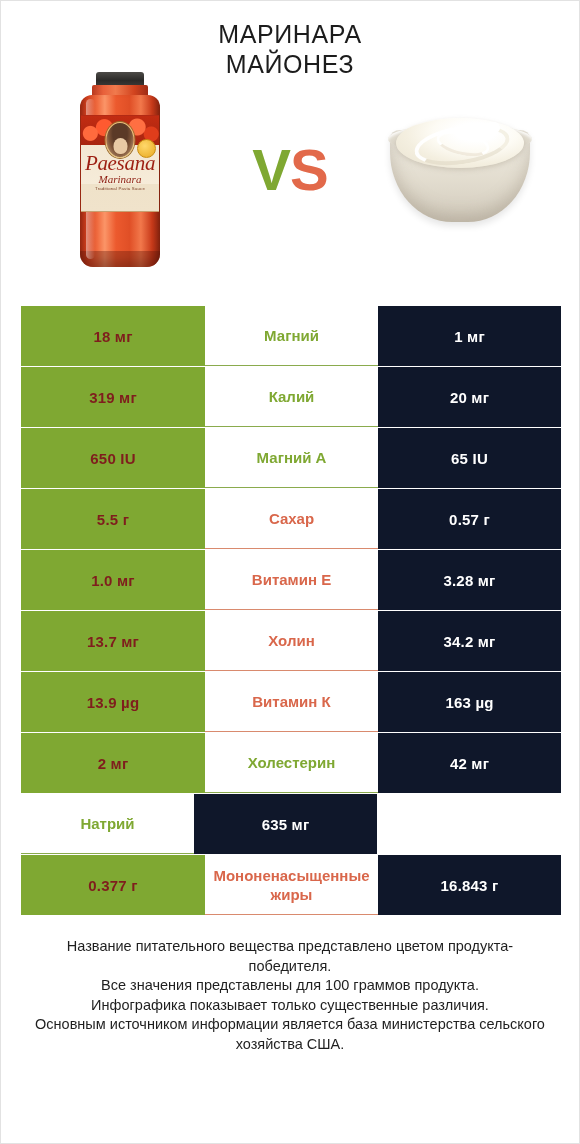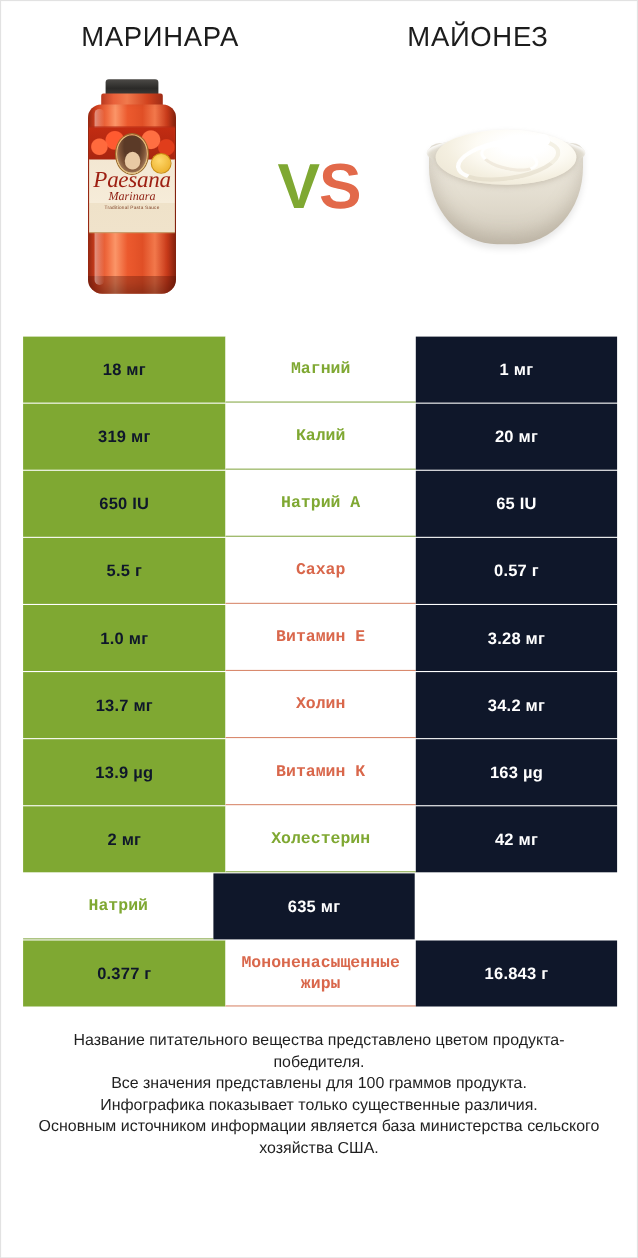--- a/index.html
+++ b/index.html
@@ -25,20 +25,21 @@
     box-sizing: border-box;
     overflow: hidden;
   }
 
   
   .titles {
     display: flex;
     padding-top: 18px;
     height: 46px;
     box-sizing: border-box;
+    flex-direction: column;
   }
   .title-cell {
     flex: 1 1 50%;
     text-align: center;
     font-size: 25px;
     letter-spacing: 0.6px;
     color: #1c1c1c;
     font-weight: 400;
     line-height: 30px;
     white-space: nowrap;
@@ -309,35 +310,34 @@
   .cell {
     display: flex;
     align-items: center;
     justify-content: center;
     text-align: center;
     box-sizing: border-box;
   }
   .cell-left {
     flex: 0 0 184px;
     background: #7FA832;
-    color: #0f172a;
+    color: #7f1d1d;
     font-size: 15px;
     font-weight: 700;
     letter-spacing: .2px;
   }
   .cell-mid {
     flex: 0 0 173px;
     background: #ffffff;
     font-size: 15px;
     font-weight: 700;
     line-height: 19px;
     padding: 0 2px;
     border-bottom: 1px solid transparent;
     white-space: nowrap;
-    font-family: Liberation Mono, monospace;
   }
   .cell-mid.win-left  { color: #7FA832; border-bottom-color: #8aab4d; }
   .cell-mid.win-right { color: #D9674B; border-bottom-color: #d98a6e; }
   .cell-mid .mid-text { display: block; width: 100%; }
   .cell-mid.two-line  { white-space: normal; }
   .cell-right {
     flex: 0 0 183px;
     background: #0f172a;
     color: #ffffff;
     font-size: 15px;
@@ -415,21 +415,21 @@
       <div class="cell cell-left">319 мг</div>
       <div class="cell cell-mid win-left">
           <span class="mid-text">Калий</span>
         </div>
       <div class="cell cell-right">20 мг</div>
     </div>
 
     <div class="row">
       <div class="cell cell-left">650 IU</div>
       <div class="cell cell-mid win-left">
-          <span class="mid-text">Натрий А</span>
+          <span class="mid-text">Магний А</span>
         </div>
       <div class="cell cell-right">65 IU</div>
     </div>
 
     <div class="row">
       <div class="cell cell-left">5.5 г</div>
       <div class="cell cell-mid win-right">
           <span class="mid-text">Сахар</span>
         </div>
       <div class="cell cell-right">0.57 г</div>

